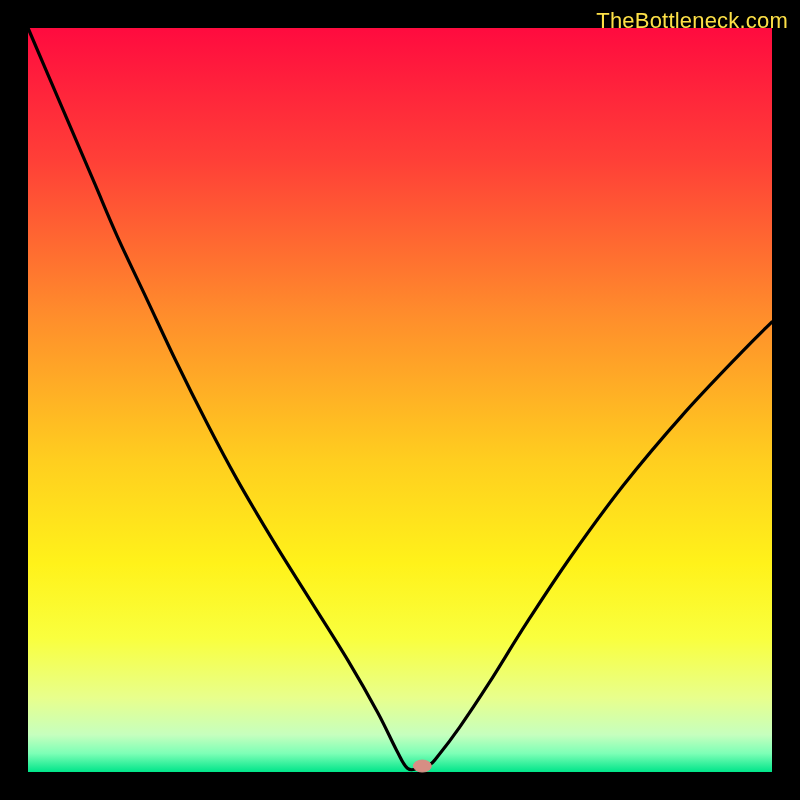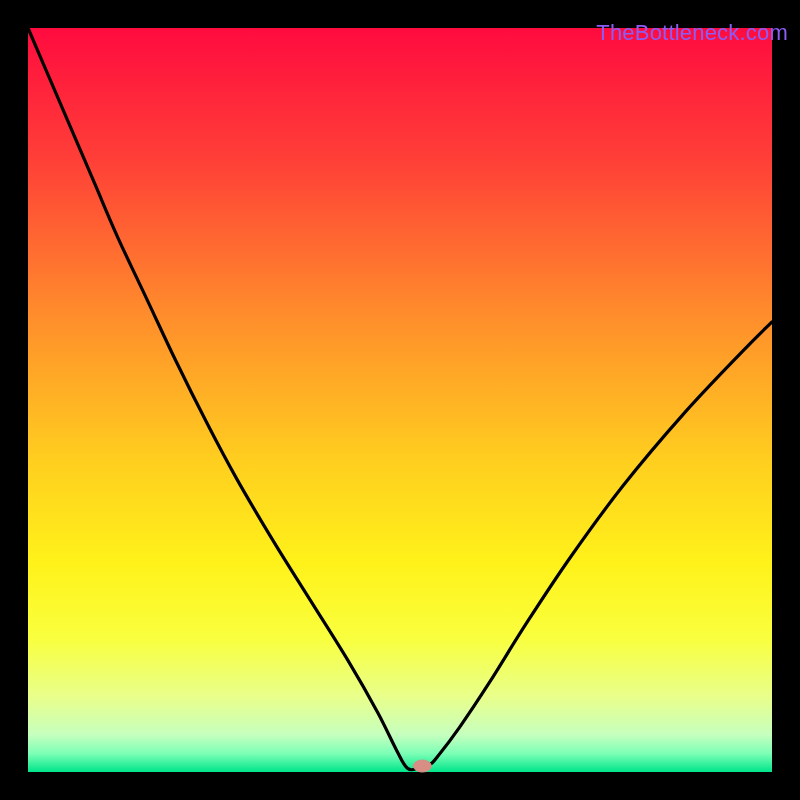--- a/index.html
+++ b/index.html
@@ -12,23 +12,23 @@
     font-family: Arial, Helvetica, sans-serif;
   }
   .stage {
     position: relative;
     width: 800px;
     height: 800px;
     background: #000;
   }
   .watermark {
     position: absolute;
-    top: 20px;
+    top: 8px;
     right: 12px;
-    color: #8b5cf6;
+    color: #fde047;
     font-size: 22px;
     font-weight: 500;
     letter-spacing: 0.2px;
     z-index: 10;
     margin-left: 24px;
   }
   svg {
     position: absolute;
     top: 0;
     left: 0;

